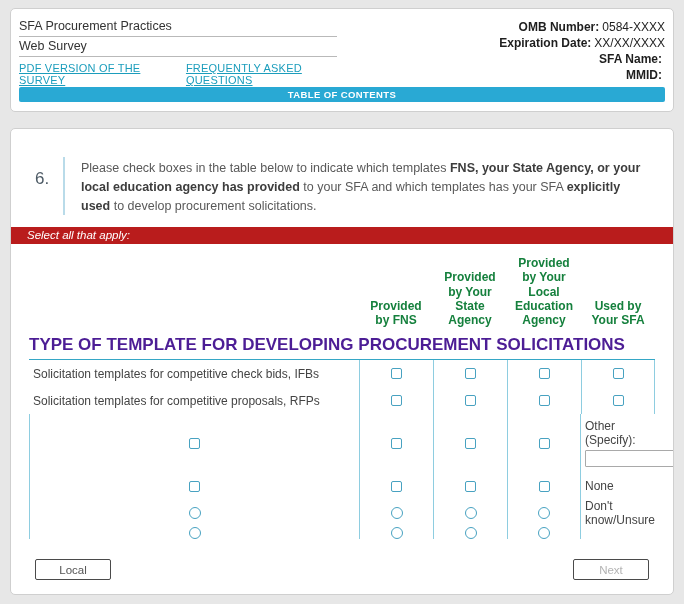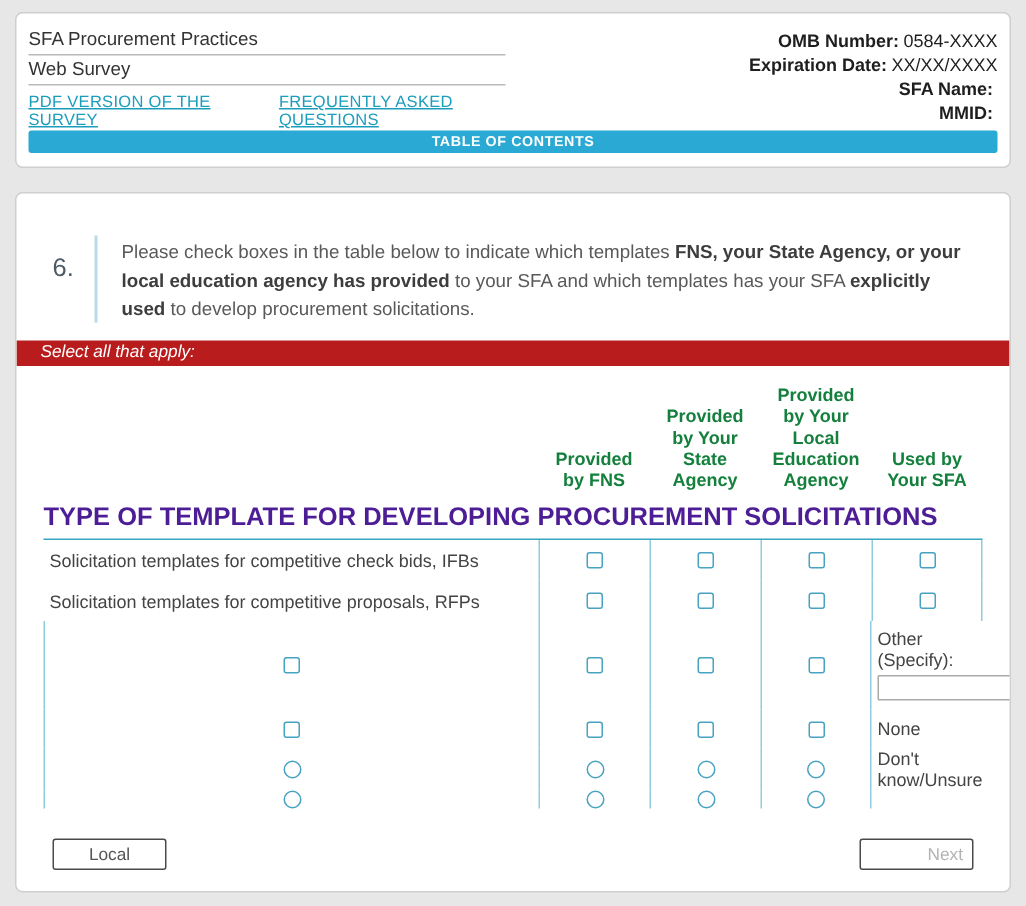--- a/index.html
+++ b/index.html
@@ -111,21 +111,21 @@
     position:absolute; left:0; right:0; bottom:14px;
     display:flex; justify-content:space-between;
     padding:0 24px;
   }
   .btn {
     width:76px; height:21px;
     background:#fff; border:1px solid #4a4a4a; border-radius:2px;
     font-size:11.5px; font-family:inherit;
     color:#555; cursor:pointer; line-height:18px;
   }
-  .btn-next { color:#b3b3b3;text-align:right; }
+  .btn-next { color:#b3b3b3; }
 </style>
 </head>
 <body>
 
 <div class="page">
 
   <div class="card top-card">
     <div class="top-row">
       <div class="titles">
         <div class="title-line">SFA Procurement Practices</div>

